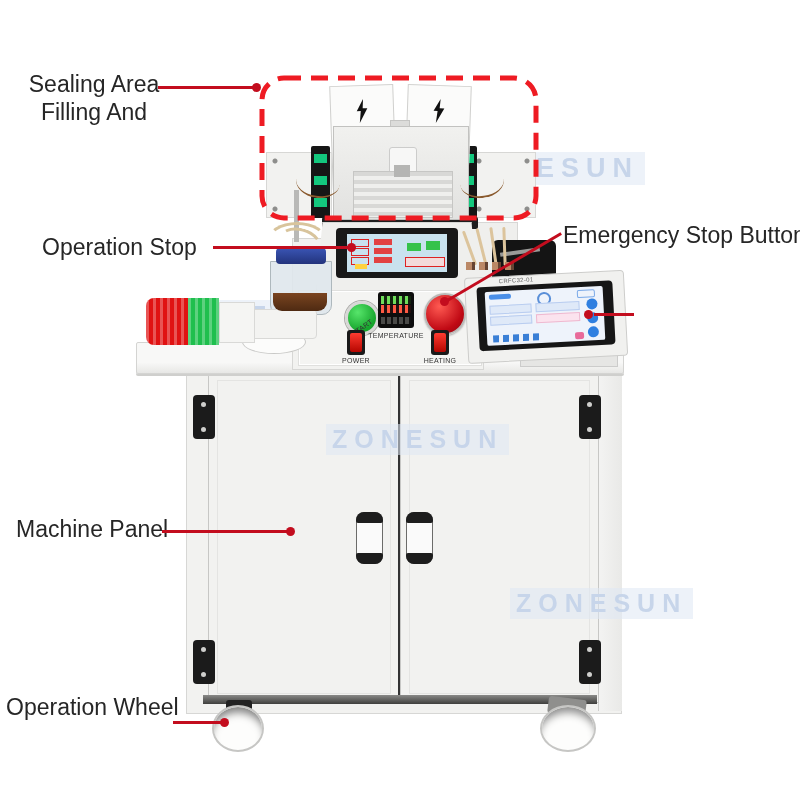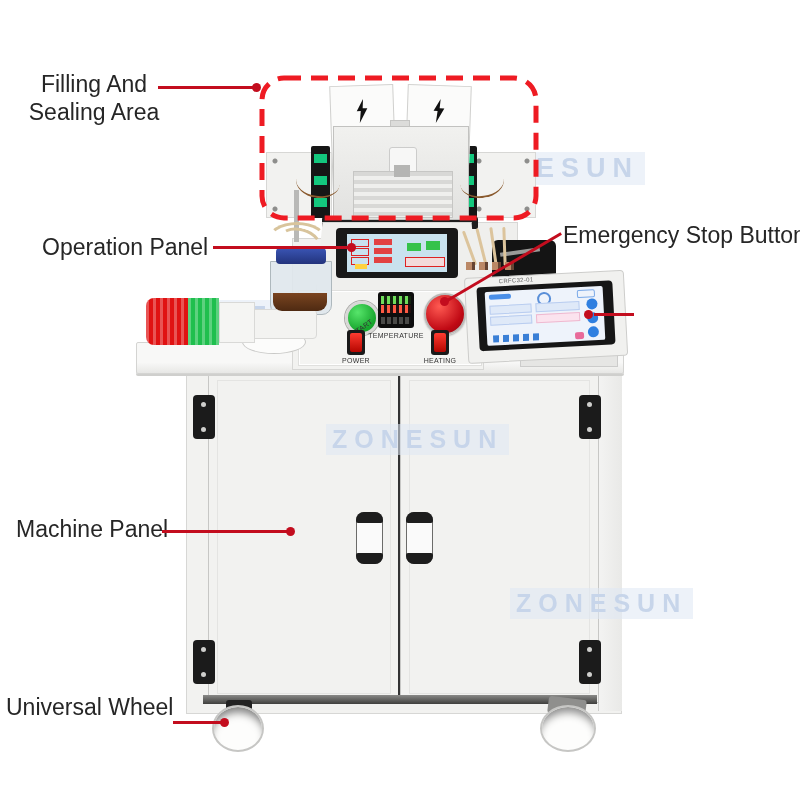--- a/index.html
+++ b/index.html
@@ -220,40 +220,40 @@
       <div class="sb" style="left:88px;top:45px;width:9px;height:7px;background:#e86a9a;border-radius:2px;"></div>
     </div>
   </div>
   <div class="part" style="left:520px;top:352px;width:96px;height:13px;background:#e6e6e4;border:1px solid #cccccb;z-index:5;"></div>
 
   <svg width="290" height="156" style="position:absolute;left:254px;top:70px;z-index:8;">
     <rect x="8" y="8" width="274" height="140" rx="22" fill="none" stroke="#ee1b23" stroke-width="5" stroke-dasharray="17 10"></rect>
   </svg>
 
   <div class="lbl lbl-center" style="left:14px;top:70px;width:160px;">
+    <div>Sealing Area</div>
     <div>Filling And</div>
-    <div>Sealing Area</div>
   </div>
   <div class="cline" style="left:158px;top:86px;width:98px;"></div>
   <div class="cdot" style="left:252px;top:83px;"></div>
 
-  <div class="lbl" style="left:42px;top:233px;">Operation Panel</div>
+  <div class="lbl" style="left:42px;top:233px;">Operation Stop</div>
   <div class="cline" style="left:213px;top:246px;width:138px;"></div>
   <div class="cdot" style="left:347px;top:243px;"></div>
 
   <div class="lbl" style="left:563px;top:221px;">Emergency Stop Button</div>
   <div class="cline" style="left:444px;top:301px;width:136px;transform:rotate(-30.5deg);transform-origin:left center;"></div>
   <div class="cdot" style="left:440px;top:297px;"></div>
 
   <div class="lbl lbl-center" style="left:600px;top:299px;width:200px;line-height:27px;">
   </div>
   <div class="cline" style="left:594px;top:313px;width:40px;"></div>
   <div class="cdot" style="left:584px;top:310px;"></div>
 
   <div class="lbl" style="left:16px;top:515px;">Machine Panel</div>
   <div class="cline" style="left:162px;top:530px;width:128px;"></div>
   <div class="cdot" style="left:286px;top:527px;"></div>
 
-  <div class="lbl" style="left:6px;top:693px;">Universal Wheel</div>
+  <div class="lbl" style="left:6px;top:693px;">Operation Wheel</div>
   <div class="cline" style="left:173px;top:721px;width:50px;"></div>
   <div class="cdot" style="left:220px;top:718px;"></div>
 
 </div>
 
 </body></html>

